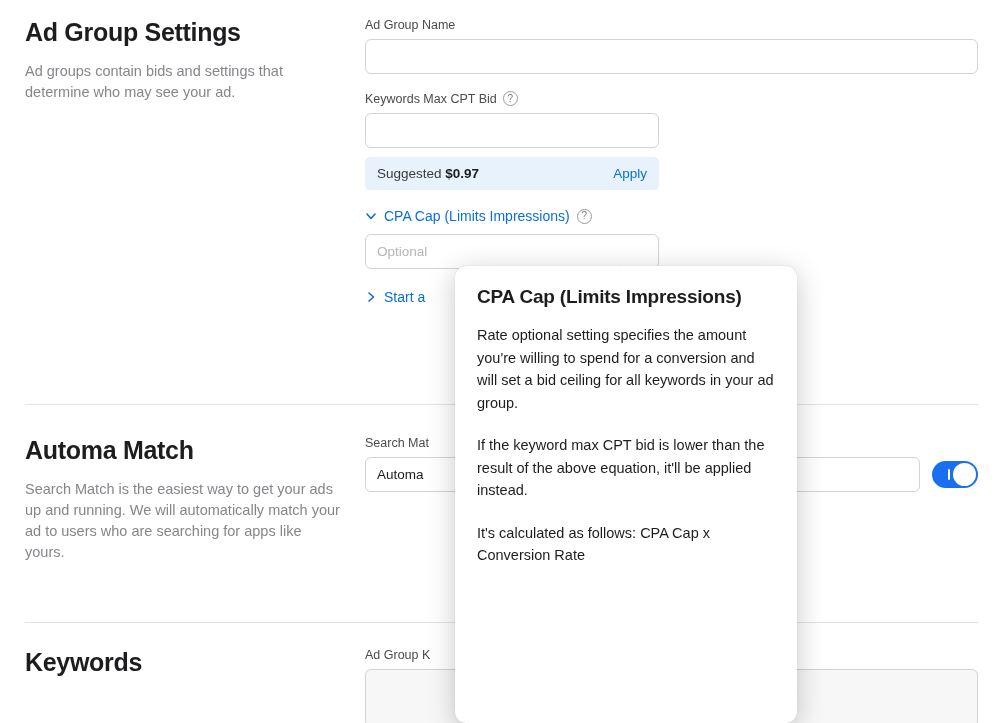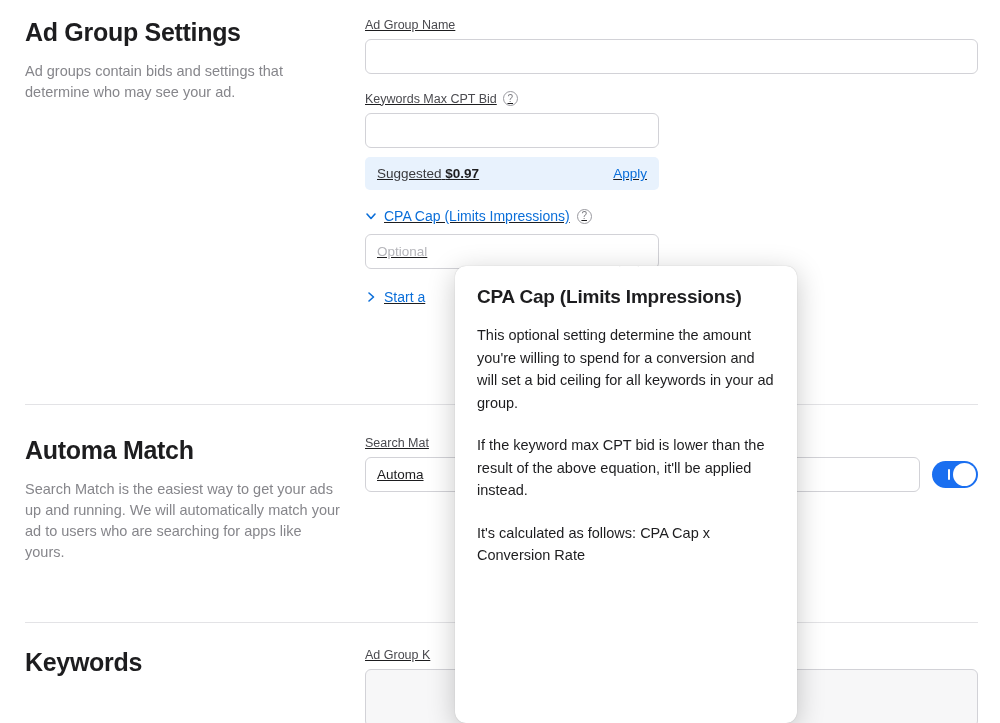--- a/index.html
+++ b/index.html
@@ -25,21 +25,20 @@
   }
   .left-col {
     width: 365px;
     padding-left: 25px;
     padding-right: 24px;
     flex: 0 0 365px;
   }
   .right-col {
     flex: 1 1 auto;
     padding-right: 22px;
-    text-decoration: underline;
   }
   .sec-title {
     font-size: 25px;
     font-weight: bold;
     letter-spacing: -0.3px;
     margin: 0 0 14px 0;
     color: #1d1d1f;
   }
   .sec-desc {
     font-size: 14.5px;
@@ -305,18 +304,18 @@
       <label class="field-label">Ad Group K</label>
       <div class="keywords-box">
         <span>(Enter)</span>
       </div>
     </div>
   </div>
 
   <div class="popover">
     <span class="arrow"></span>
     <h3 class="pop-title">CPA Cap (Limits Impressions)</h3>
-    <p class="pop-para">This optional setting determine the amount you're willing to spend for a conversion and will set a bid ceiling for all keywords in your ad group.</p>
+    <p class="pop-para">Rate optional setting specifies the amount you're willing to spend for a conversion and will set a bid ceiling for all keywords in your ad group.</p>
     <p class="pop-para">If the keyword max CPT bid is lower than the result of the above equation, it'll be applied instead.</p>
     <p class="pop-para">It's calculated as follows: CPA Cap x Conversion Rate</p>
   </div>
 
 </div>
 
 </body></html>

